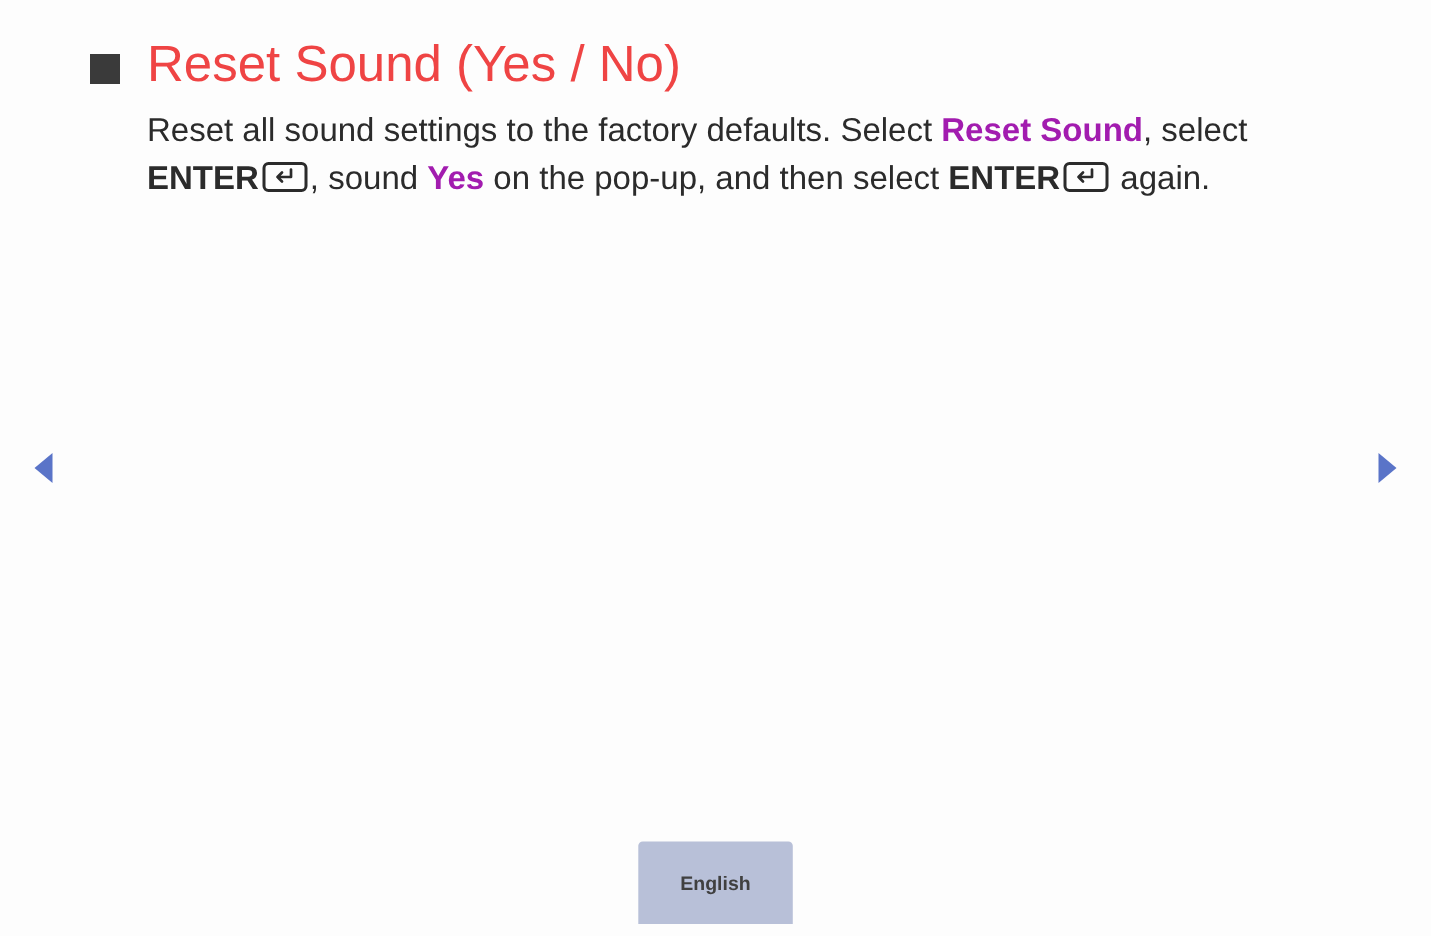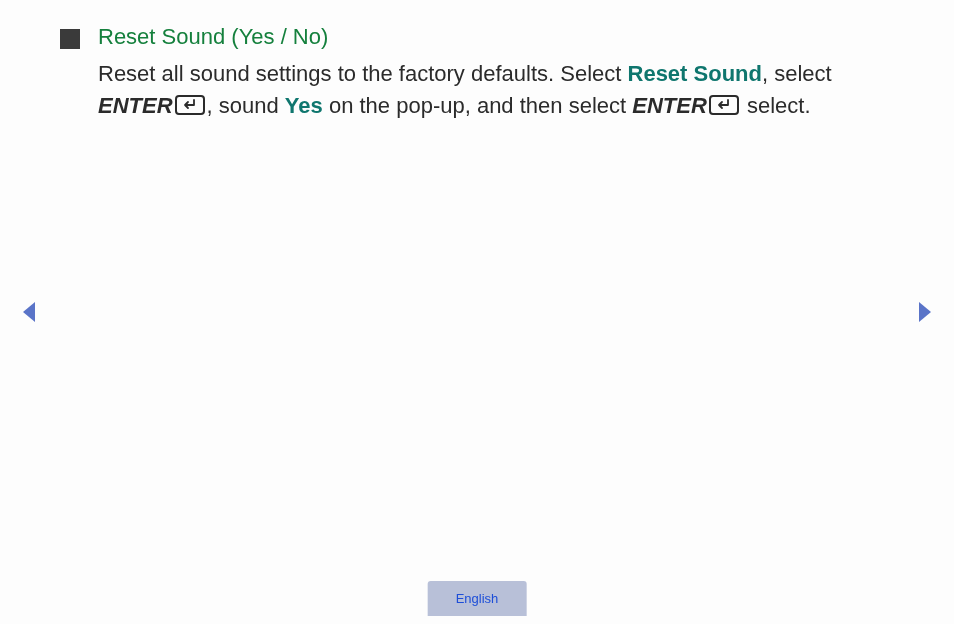--- a/index.html
+++ b/index.html
@@ -22,40 +22,39 @@
       margin-left: 0;
     }
     .bullet-square {
       width: 20px;
       height: 20px;
       background: #3a3a3a;
       flex-shrink: 0;
       margin-top: 4px;
     }
     .heading {
-      font-size: 22px;
-      color: #15803d;
+      font-size: 34px;
+      color: #ef4444;
       font-weight: 400;
       letter-spacing: 0;
     }
     .body-text {
       font-size: 22px;
       color: #2b2b2b;
       line-height: 1.45;
       margin-left: 38px;
       max-width: 820px;
     }
     .hl-blue {
-      color: #0f766e;
+      color: #a21caf;
       font-weight: 700;
       margin-top: 40px;
     }
     .bold {
       font-weight: 700;
-      font-style: italic;
     }
     .enter-icon {
       display: inline-flex;
       align-items: center;
       justify-content: center;
       width: 30px;
       height: 20px;
       border: 2px solid #2b2b2b;
       border-radius: 4px;
       vertical-align: middle;
@@ -76,45 +75,46 @@
     }
     .nav-arrow.left { left: 20px; }
     .nav-arrow.right { right: 20px; }
     .nav-arrow svg { display: block; }
     .lang-tab {
       position: absolute;
       bottom: 8px;
       left: 50%;
       transform: translateX(-50%);
       background: #b8c0d8;
-      padding: 10px 28px;
+      padding: 20px 28px;
       font-size: 13px;
-      color: #1d4ed8;
+      color: #404040;
       border-top-left-radius: 3px;
       border-top-right-radius: 3px;
+      font-weight: bold;
     }
   </style>
 </head>
 <body>
 
 <div class="content">
   <div class="heading-row">
     <div class="bullet-square"></div>
     <div class="heading">Reset Sound (Yes / No)</div>
   </div>
   <div class="body-text">
     <span>Reset all sound settings to the factory defaults. Select </span><span class="hl-blue">Reset Sound</span><span>, select </span><span class="bold">ENTER</span><span class="enter-icon">
         <svg viewBox="0 0 18 12">
           <path d="M13 1 V6 H4 M4 6 L7 3 M4 6 L7 9" stroke="#2b2b2b" stroke-width="1.8" fill="none" stroke-linecap="round" stroke-linejoin="round"></path>
         </svg>
       </span><span>, sound </span><span class="hl-blue">Yes</span><span> on the pop-up, and then select </span><span class="bold">ENTER</span><span class="enter-icon">
         <svg viewBox="0 0 18 12">
           <path d="M13 1 V6 H4 M4 6 L7 3 M4 6 L7 9" stroke="#2b2b2b" stroke-width="1.8" fill="none" stroke-linecap="round" stroke-linejoin="round"></path>
         </svg>
-      </span><span> select.</span>
+      </span><span> again.</span>
   </div>
 </div>
 
 <div class="nav-arrow left">
   <svg width="18" height="24" viewBox="0 0 18 24">
     <polygon points="15,2 3,12 15,22" fill="#5a74c8"></polygon>
   </svg>
 </div>
 
 <div class="nav-arrow right">

